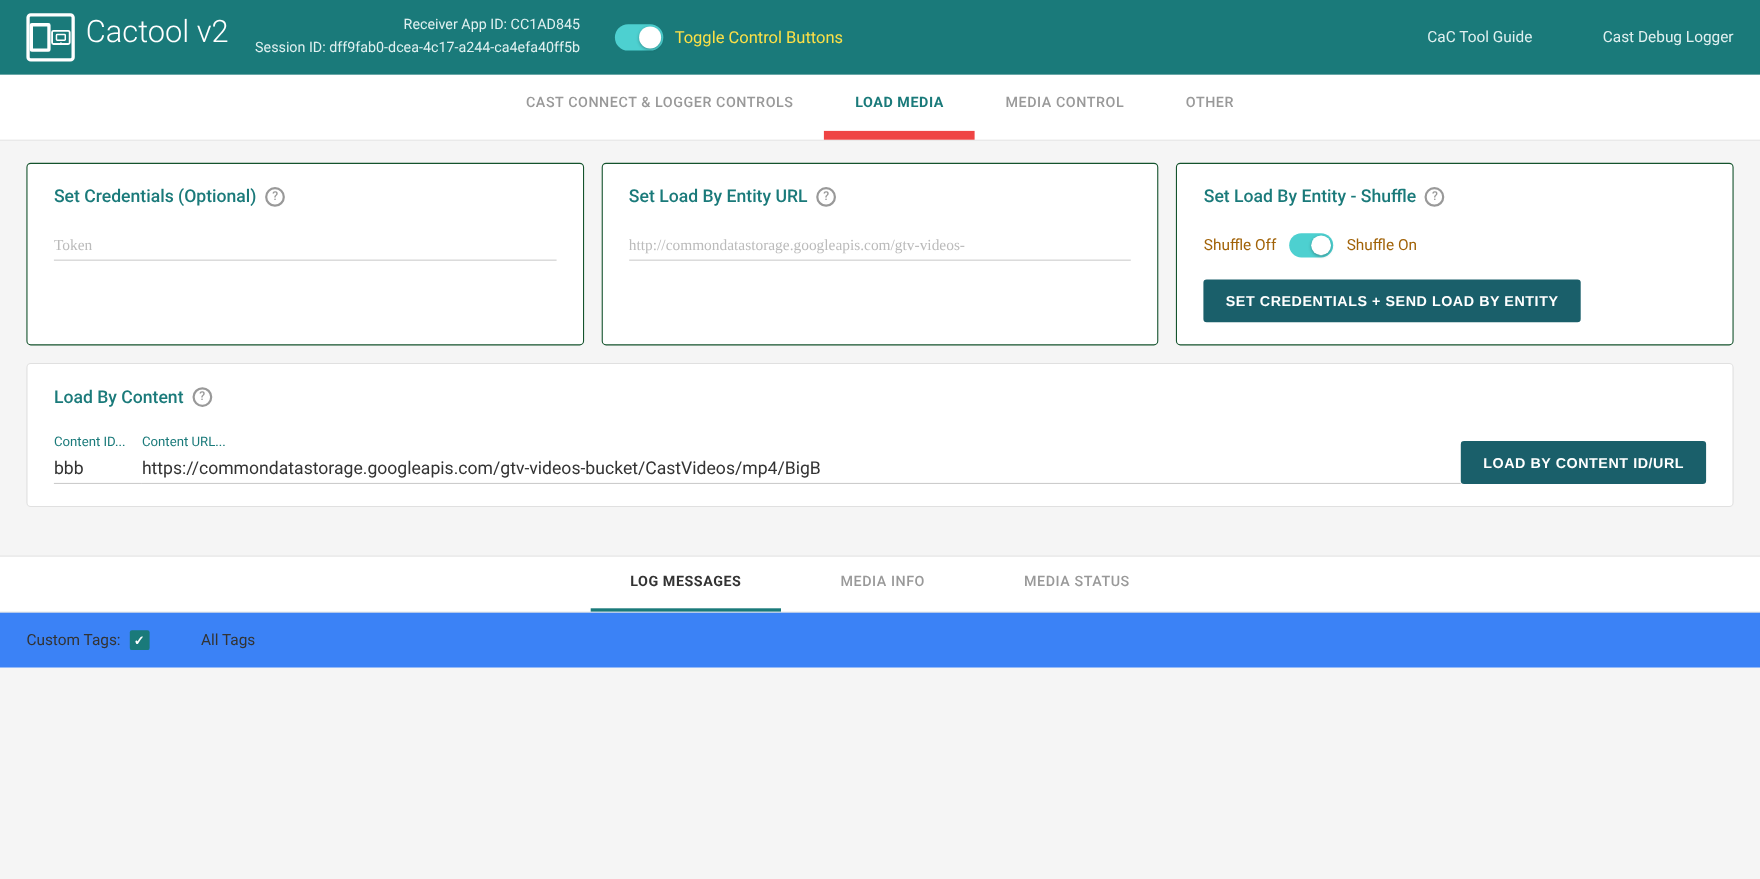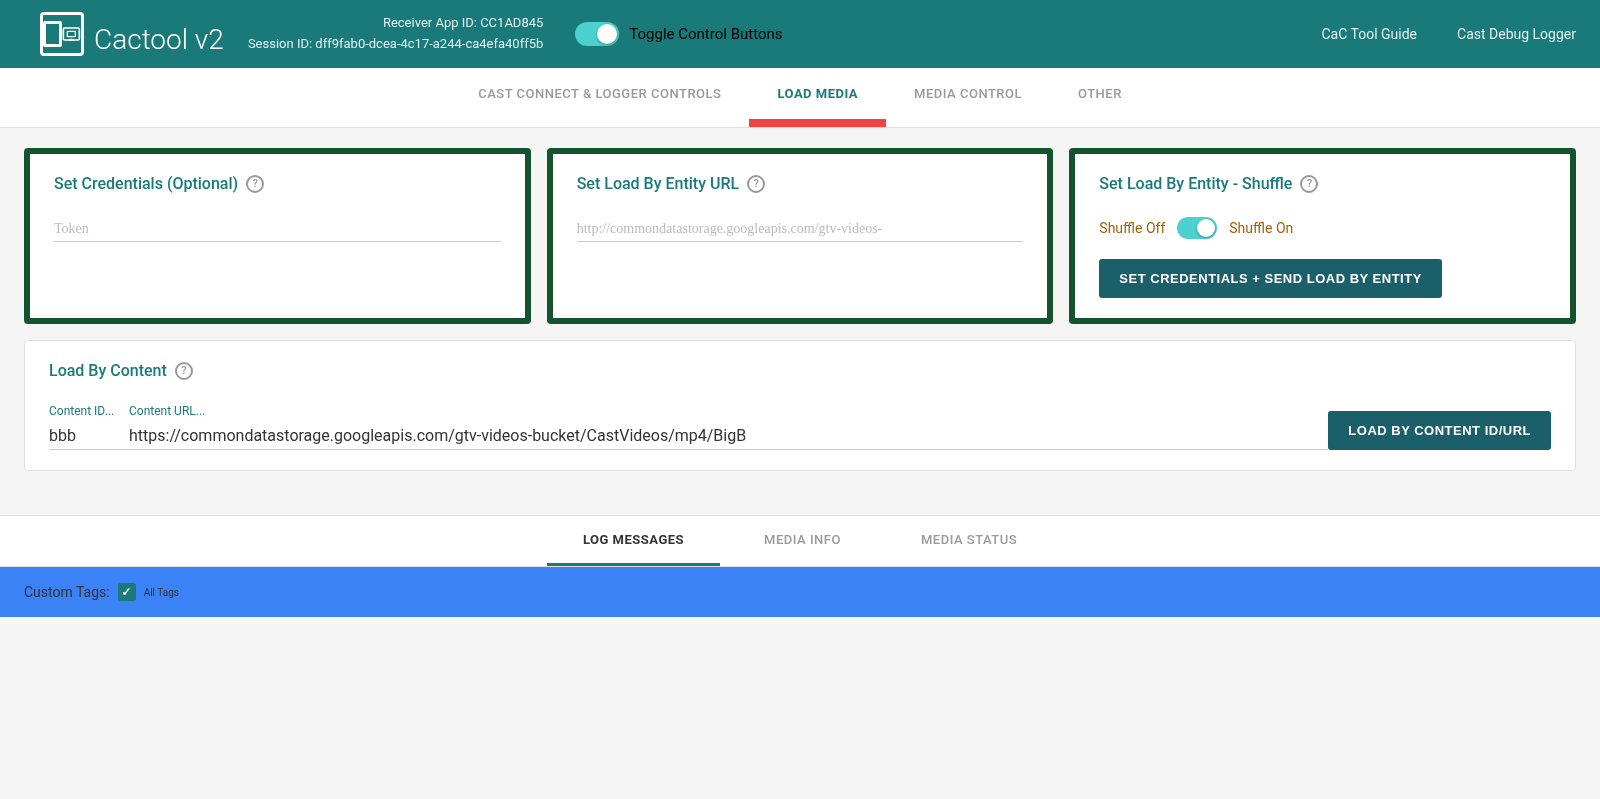--- a/index.html
+++ b/index.html
@@ -10,23 +10,22 @@
       background: #1a7a7a;
       color: white;
       display: flex;
       align-items: center;
       padding: 0 24px;
       height: 68px;
       gap: 16px;
     }
     .header-logo {
       display: flex;
-      align-items: flex-end;
+      align-items: flex-start;
       gap: 10px;
-      margin-left: 16px;
     }
     .logo-text {
       font-size: 28px;
       font-weight: 300;
       color: white;
     }
     .logo-icon {
       width: 44px;
       height: 44px;
       border: 3px solid white;
@@ -49,21 +48,21 @@
       line-height: 1.6;
       text-align: right;
     }
     .header-session div { color: #e0f0f0; }
     .toggle-section {
       display: flex;
       align-items: center;
       gap: 10px;
       margin-left: 16px;
     }
-    .toggle-label { color: #000000; font-size: 15px; }
+    .toggle-label { color: #fde047; font-size: 15px; }
     .toggle-switch {
       width: 44px;
       height: 24px;
       background: #4dd0d0;
       border-radius: 12px;
       position: relative;
       cursor: pointer;
     }
     .toggle-switch::after {
       content: '';
@@ -72,21 +71,21 @@
       height: 20px;
       background: white;
       border-radius: 50%;
       top: 2px;
       right: 2px;
       box-shadow: 0 1px 3px rgba(0,0,0,0.3);
     }
     .header-links {
       margin-left: auto;
       display: flex;
-      gap: 40px;
+      gap: 64px;
     }
     .header-link {
       color: #e0f0f0;
       text-decoration: none;
       font-size: 14px;
       cursor: pointer;
     }
 
     
     .main-tabs {
@@ -121,21 +120,21 @@
 
     
     .cards-row {
       display: flex;
       gap: 16px;
       margin-bottom: 16px;
     }
 
     .card {
       background: white;
-      border: 6px solid #14532d;
+      border: 1px solid #14532d;
       border-radius: 4px;
       padding: 20px 24px;
     }
     .card-third { flex: 1; }
 
     .card-title {
       color: #1a7a7a;
       font-size: 16px;
       font-weight: 500;
       display: flex;
@@ -250,21 +249,21 @@
 
     
     .bottom-section {
       background: white;
       border-top: 1px solid #e0e0e0;
       margin-top: 8px;
     }
     .bottom-tabs {
       display: flex;
       justify-content: center;
-      gap: 8px;
+      gap: 18px;
       border-bottom: 1px solid #e0e0e0;
       padding: 0 20px;
     }
     .bottom-tab {
       padding: 16px 36px;
       font-size: 13px;
       font-weight: 500;
       color: #999;
       letter-spacing: 0.5px;
       cursor: pointer;
@@ -297,21 +296,21 @@
       justify-content: center;
       cursor: pointer;
       flex-shrink: 0;
     }
     .checkbox-teal::after {
       content: '✓';
       color: white;
       font-size: 12px;
       font-weight: bold;
     }
-    .all-tags-label { font-size: 10px; color: #333; }
+    .all-tags-label { font-size: 14px; color: #333; margin-left: 39px; }
   </style>
 </head>
 <body>
 
 <header class="header">
   <div class="header-logo">
     <div class="logo-icon">
       <svg width="28" height="28" viewBox="0 0 28 28" fill="none" xmlns="http://www.w3.org/2000/svg">
         <rect x="2" y="5" width="24" height="18" rx="2" stroke="white" stroke-width="2.5" fill="none"></rect>
         <rect x="8" y="10" width="12" height="8" rx="1" stroke="white" stroke-width="2" fill="none"></rect>

